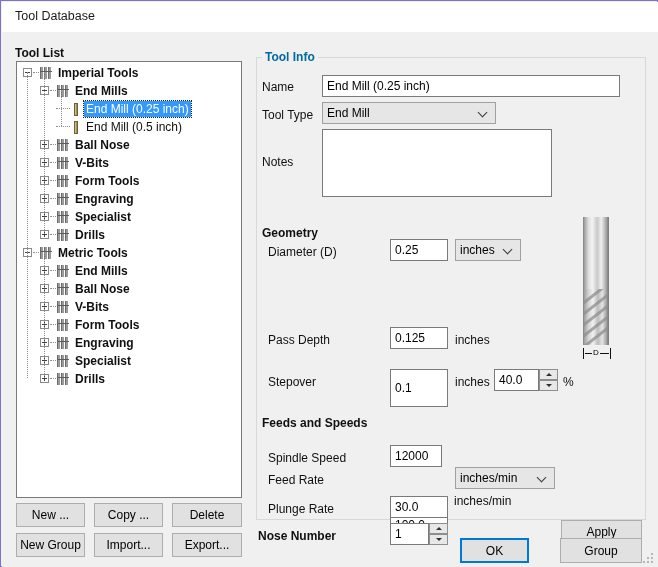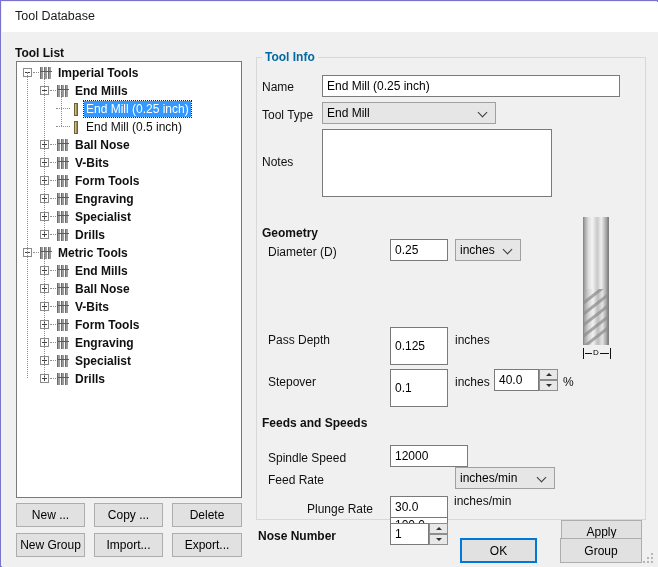--- a/index.html
+++ b/index.html
@@ -417,59 +417,59 @@
       </div>
       <div class="dim">
         <div class="line"></div>
         <div class="cap l"></div>
         <div class="cap r"></div>
         <div class="dtext">D</div>
       </div>
     </div>
 
     <div class="lbl" style="left:266px;top:301px;">Pass Depth</div>
-    <div class="textbox" style="left:388px;top:295px;width:58px;height:38px;">0.125</div>
+    <div class="textbox" style="left:388px;top:295px;width:58px;height:22px;">0.125</div>
     <div class="lbl" style="left:453px;top:301px;">inches</div>
 
     <div class="lbl" style="left:266px;top:343px;">Stepover</div>
     <div class="textbox" style="left:388px;top:337px;width:58px;height:38px;">0.1</div>
     <div class="lbl" style="left:453px;top:343px;">inches</div>
     <div class="spinner" style="left:492px;top:337px;width:64px;height:22px;">
       <div class="sbox">40.0</div>
       <div class="sup"></div>
       <div class="sdn"></div>
     </div>
     <div class="lbl" style="left:561px;top:343px;">%</div>
 
     <div class="lbl bold" style="left:260px;top:384px;">Feeds and Speeds</div>
 
     <div class="lbl" style="left:266px;top:419px;">Spindle Speed</div>
-    <div class="textbox" style="left:388px;top:413px;width:78px;height:22px;">12000</div>
+    <div class="textbox" style="left:388px;top:413px;width:52px;height:22px;">12000</div>
     <div class="lbl" style="left:453px;top:443px;">r.p.m</div>
 
     <div class="lbl" style="left:266px;top:441px;">Feed Rate</div>
     <div class="textbox" style="left:388px;top:435px;width:58px;height:28px;margin-top:44px;">100.0</div>
     <div class="combo" style="left:453px;top:435px;width:100px;height:22px;">
       <span>inches/min</span>
       <span class="chev"></span>
     </div>
 
-    <div class="lbl" style="left:266px;top:470px;margin-left:39px;">Plunge Rate</div>
+    <div class="lbl" style="left:266px;top:470px;">Plunge Rate</div>
     <div class="textbox" style="left:388px;top:464px;width:58px;height:22px;">30.0</div>
     <div class="lbl" style="left:452px;top:462px;">inches/min</div>
 
     <div class="lbl bold" style="left:256px;top:497px;">Nose Number</div>
     <div class="spinner" style="left:388px;top:491px;width:58px;height:22px;">
       <div class="sbox">1</div>
       <div class="sup"></div>
       <div class="sdn"></div>
     </div>
     <div class="btn" style="left:559px;top:488px;width:81px;height:24px;">Apply</div>
 
-    <div class="btn default" style="left:458px;top:506px;width:77px;height:25px;">OK</div>
+    <div class="btn default" style="left:458px;top:506px;width:69px;height:25px;">OK</div>
     <div class="btn" style="left:558px;top:506px;width:82px;height:25px;">Group</div>
 
     <div class="grip">
       <s style="left:8px;top:0;"></s>
       <s style="left:4px;top:4px;"></s>
         <s style="left:8px;top:4px;"></s>
       <s style="left:0;top:8px;"></s>
         <s style="left:4px;top:8px;"></s>
         <s style="left:8px;top:8px;"></s>
     </div>

